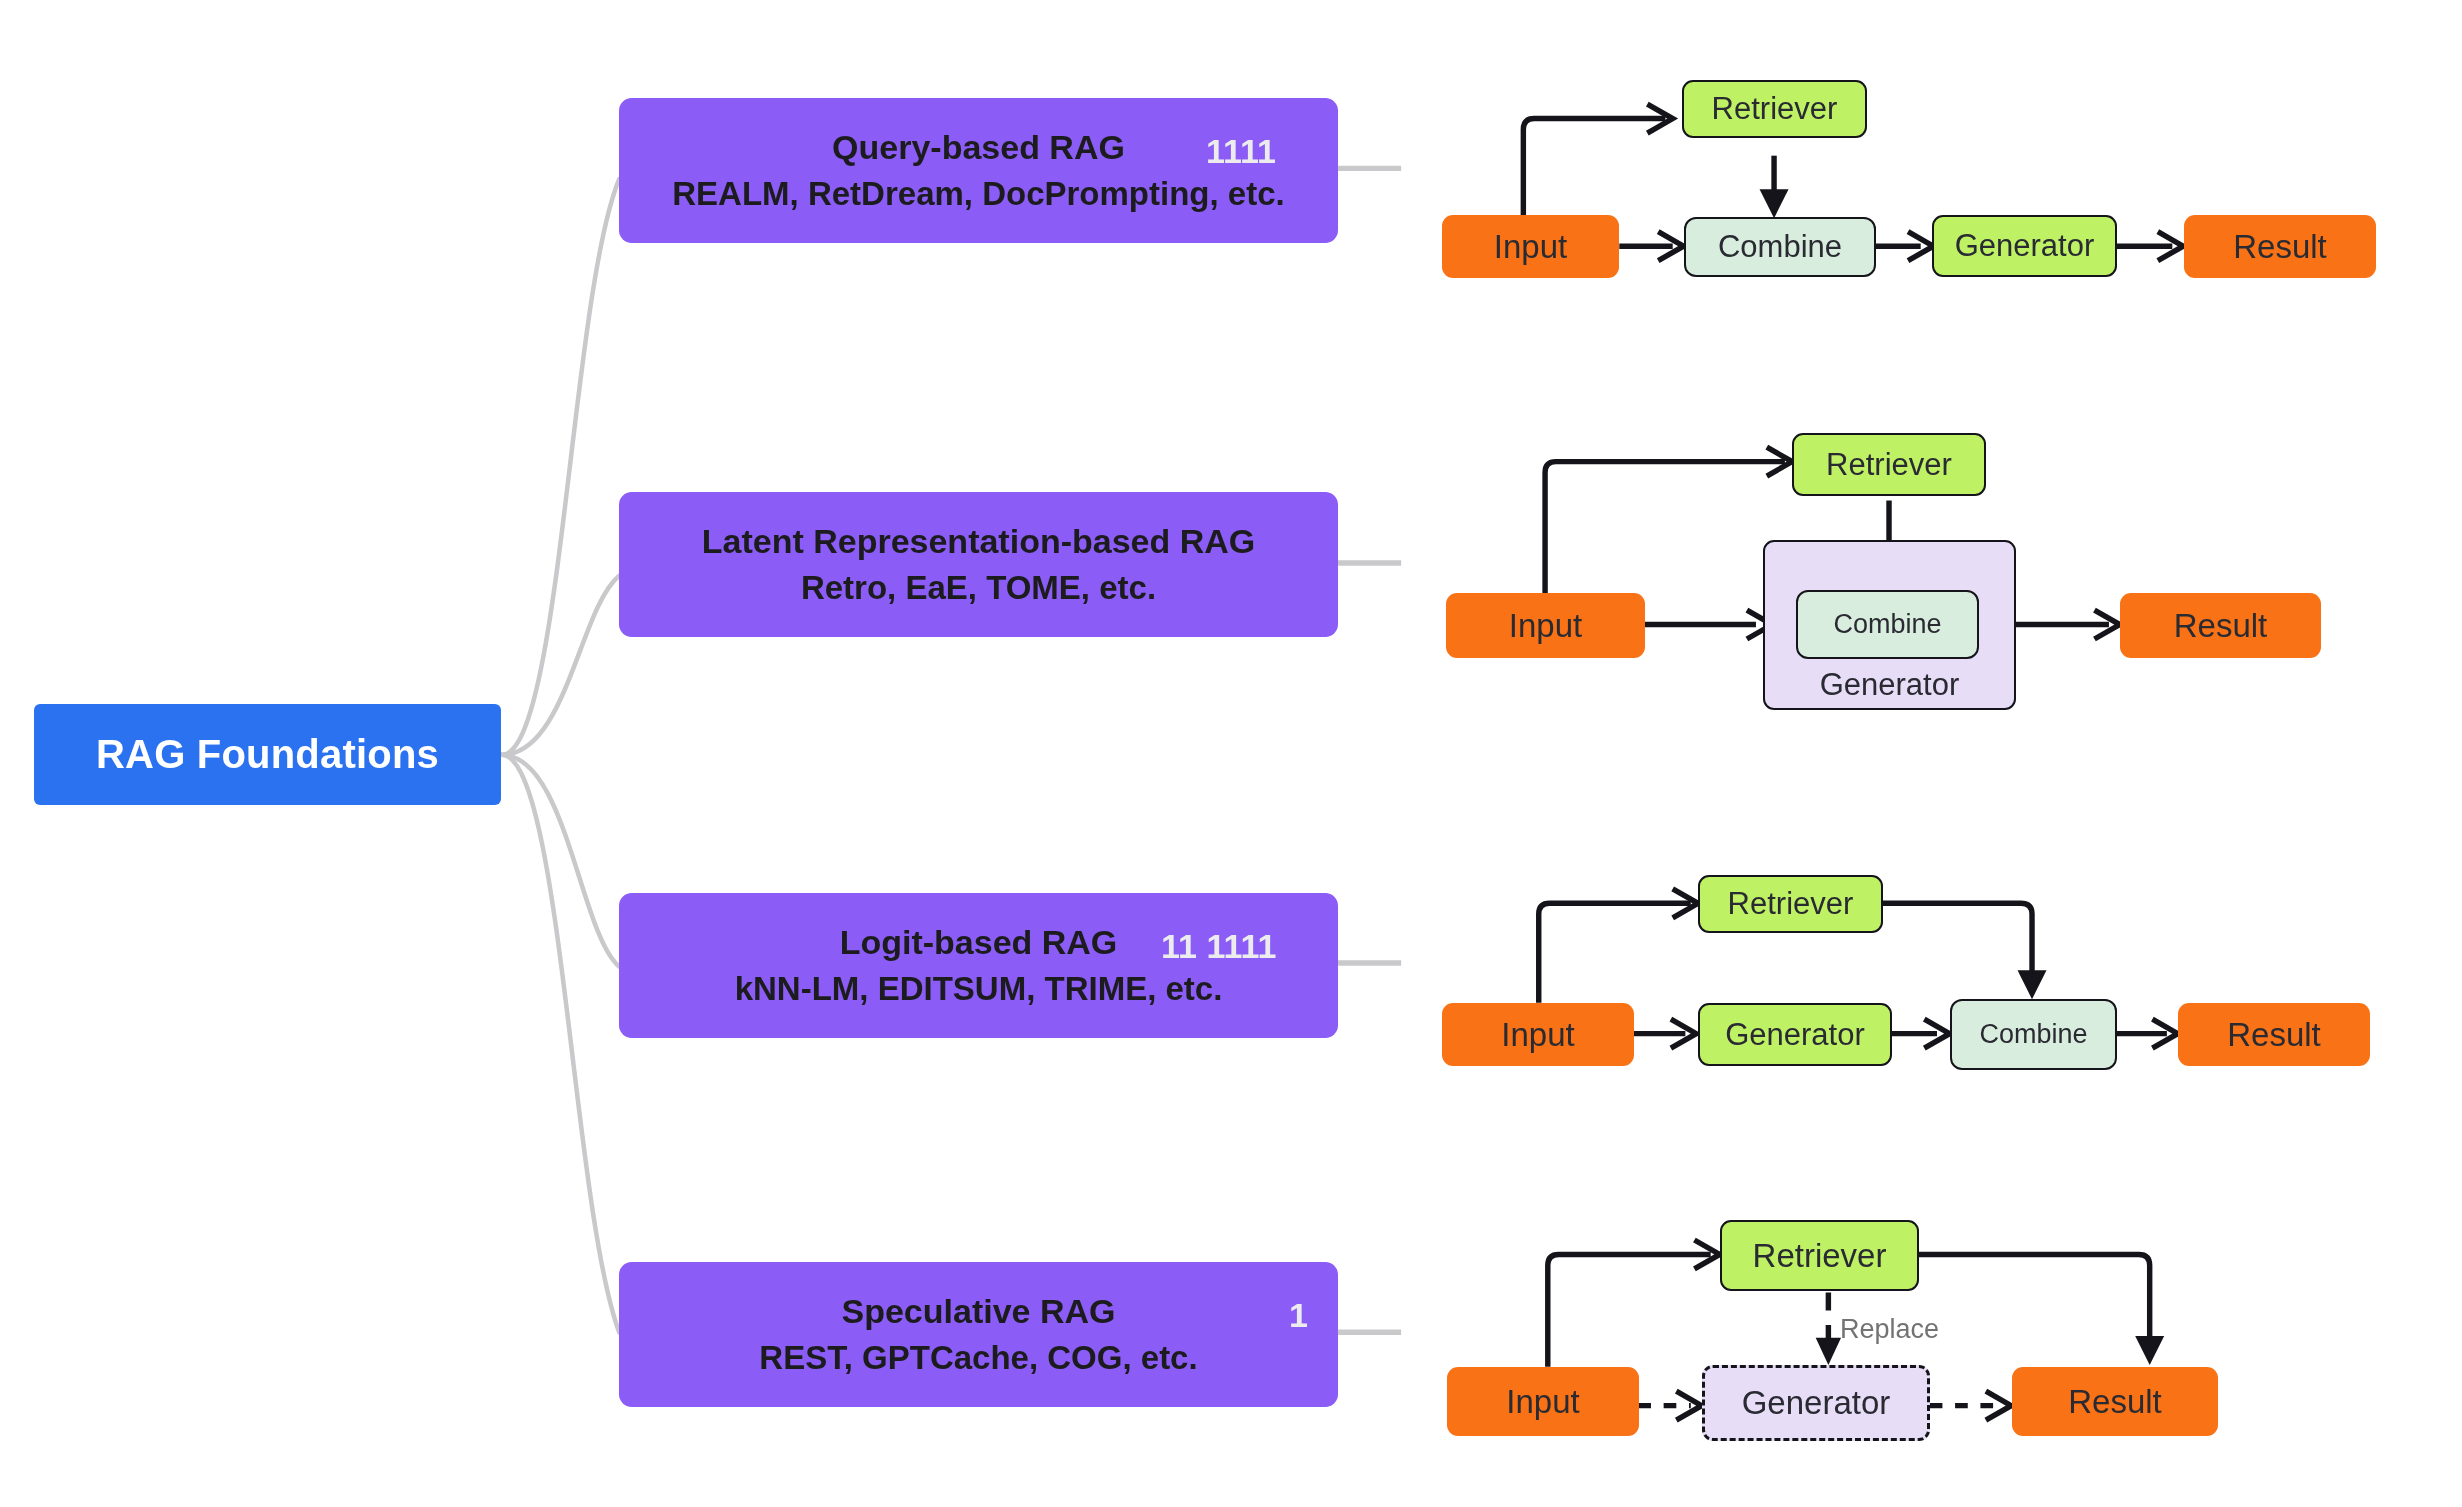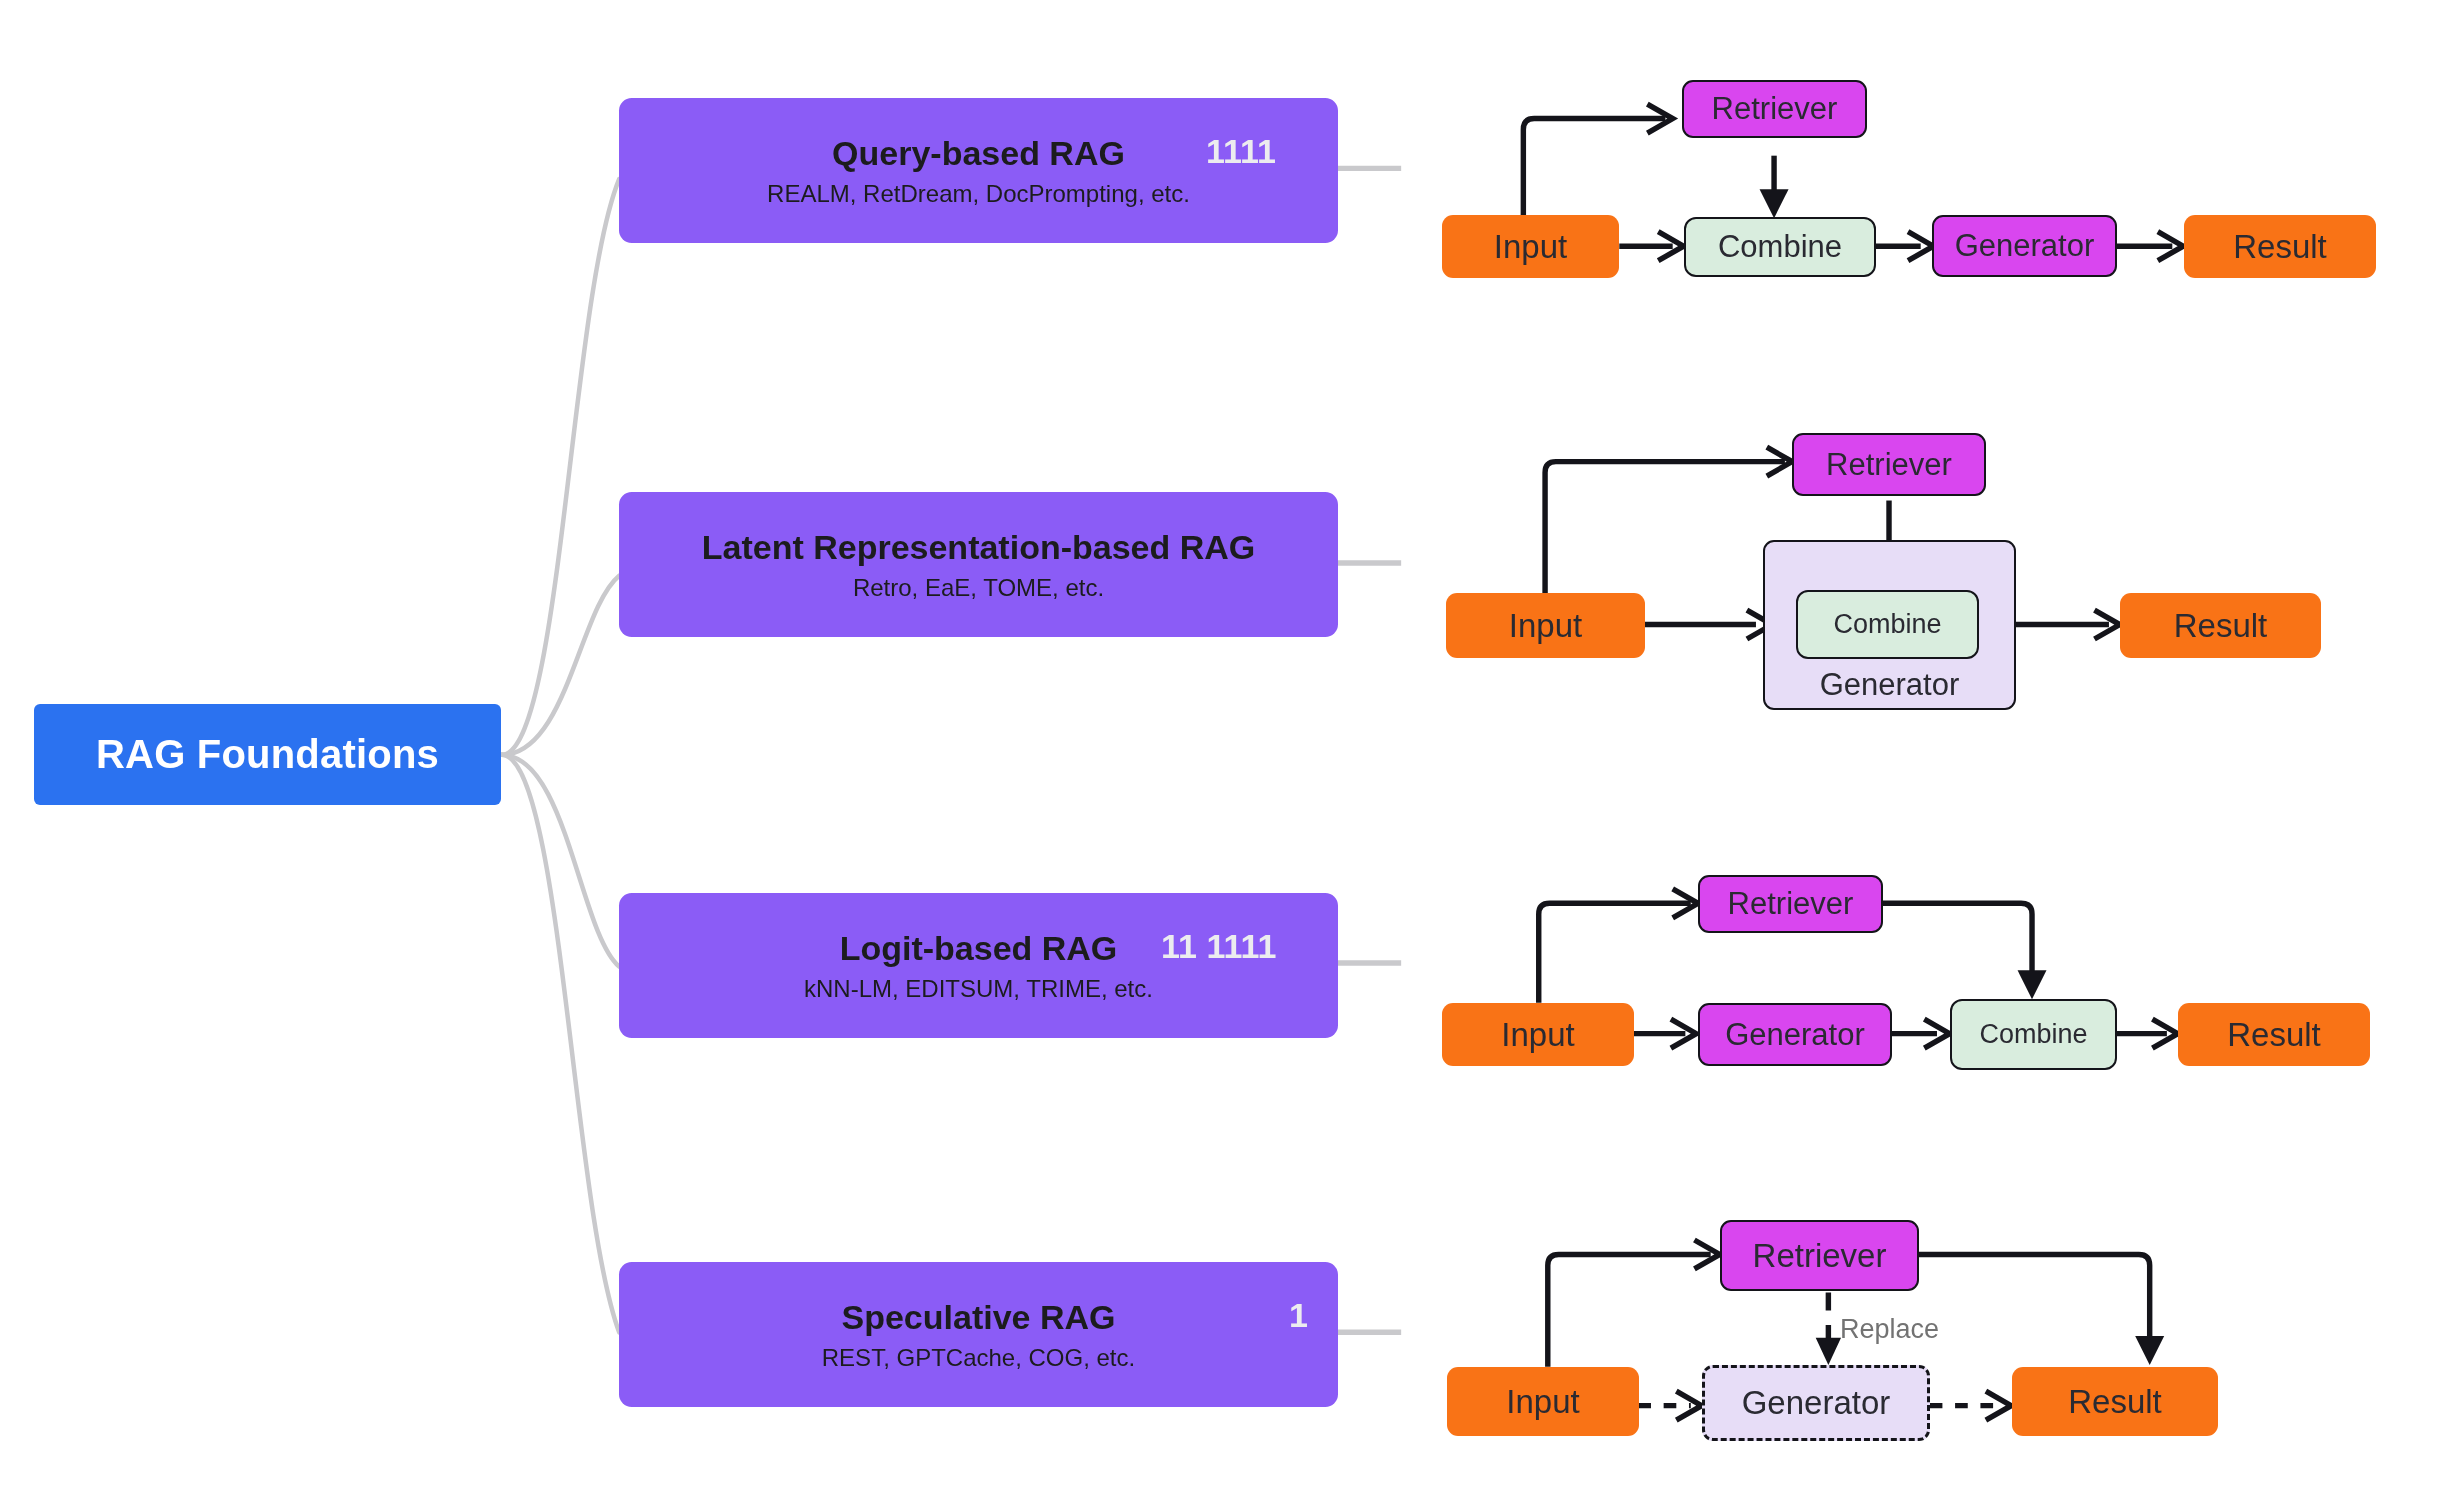--- a/index.html
+++ b/index.html
@@ -48,22 +48,22 @@
     padding: 7.2px 23.5px;
   }
   .branch-title {
     font-size: 34px;
     font-weight: bold;
     color: #1c1c1e;
     line-height: 1.38;
     white-space: nowrap;
   }
   .branch-sub {
-    font-size: 24px;
-    font-weight: normal;
+    font-size: 33px;
+    font-weight: bold;
     color: #1c1c1e;
     line-height: 1.38;
     white-space: nowrap;
   }
   .watermark {
     position: absolute;
     color: #ececef;
     font-size: 34px;
     font-weight: bold;
     pointer-events: none;
@@ -78,21 +78,21 @@
     justify-content: center;
     color: #2a2a32;
     white-space: nowrap;
   }
   .fbox.plain {
     background: #f97316;
     border-radius: 11px;
     border: none;
   }
   .fbox.purple {
-    background: #d946ef;
+    background: #bef264;
     border: 2.7px solid #14141a;
     border-radius: 11px;
   }
   .fbox.green {
     background: #d9edde;
     border: 2.7px solid #14141a;
     border-radius: 12px;
   }
   .fbox.purple-dashed {
     background: #e7ddf7;

